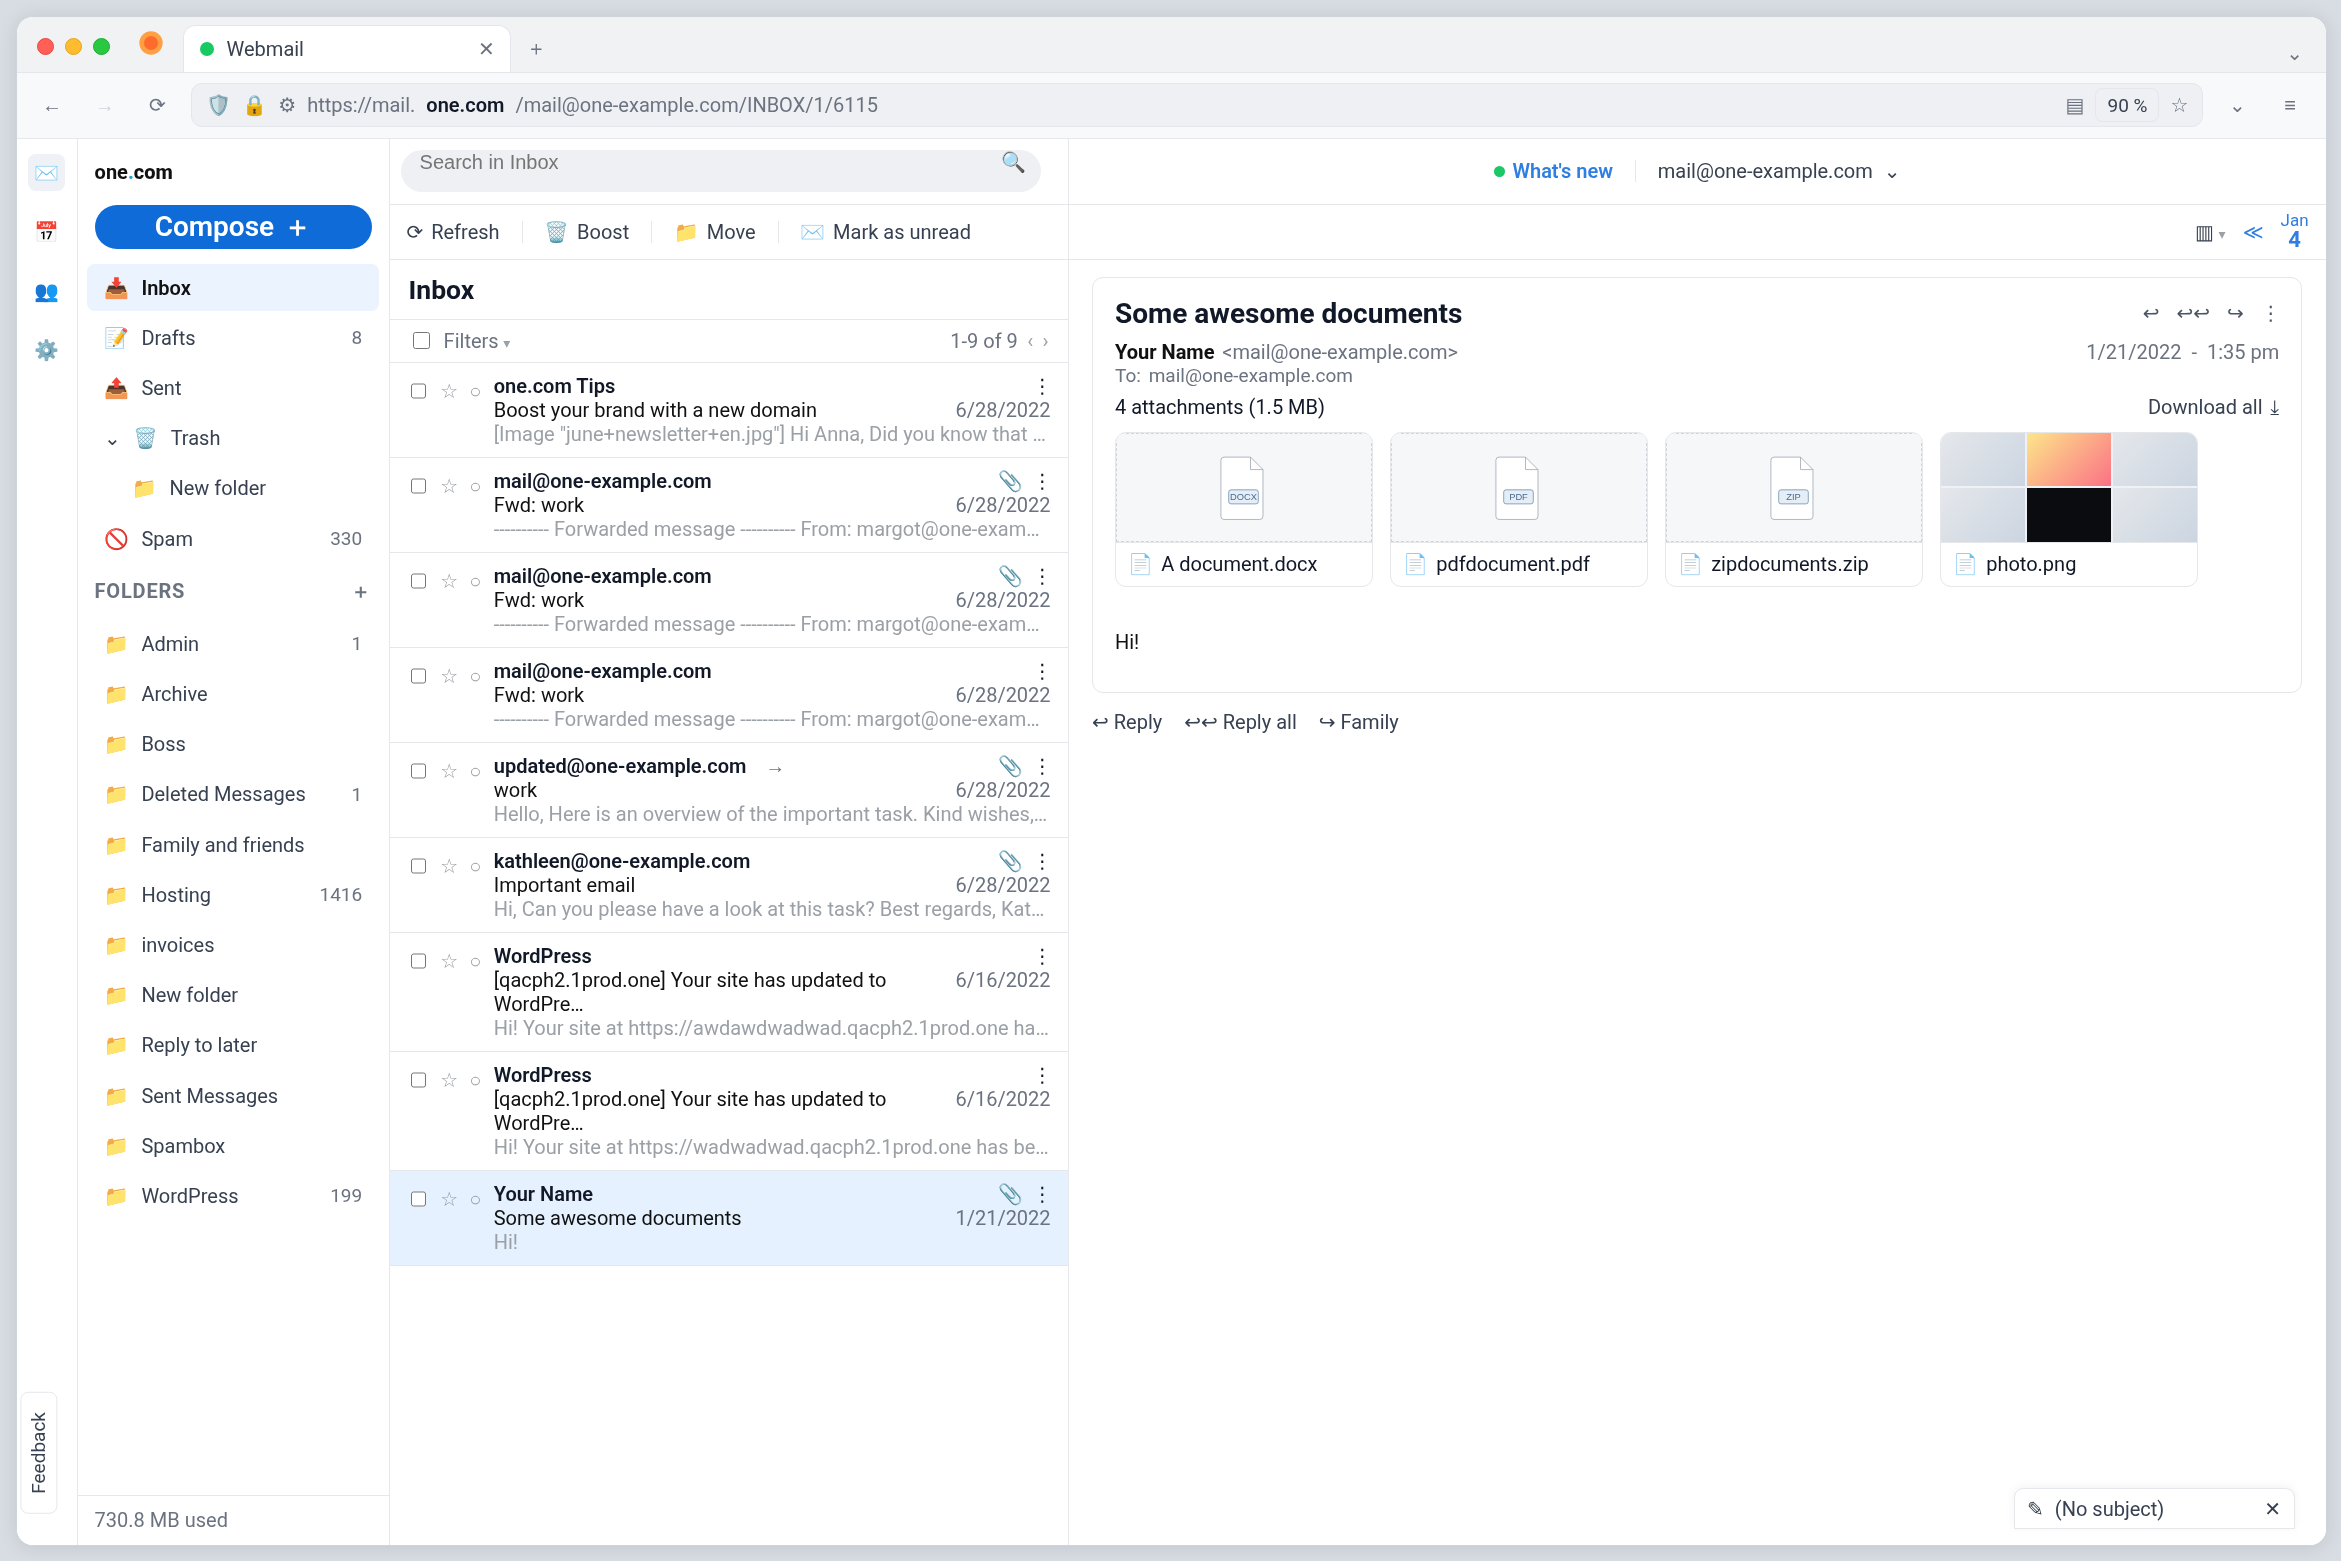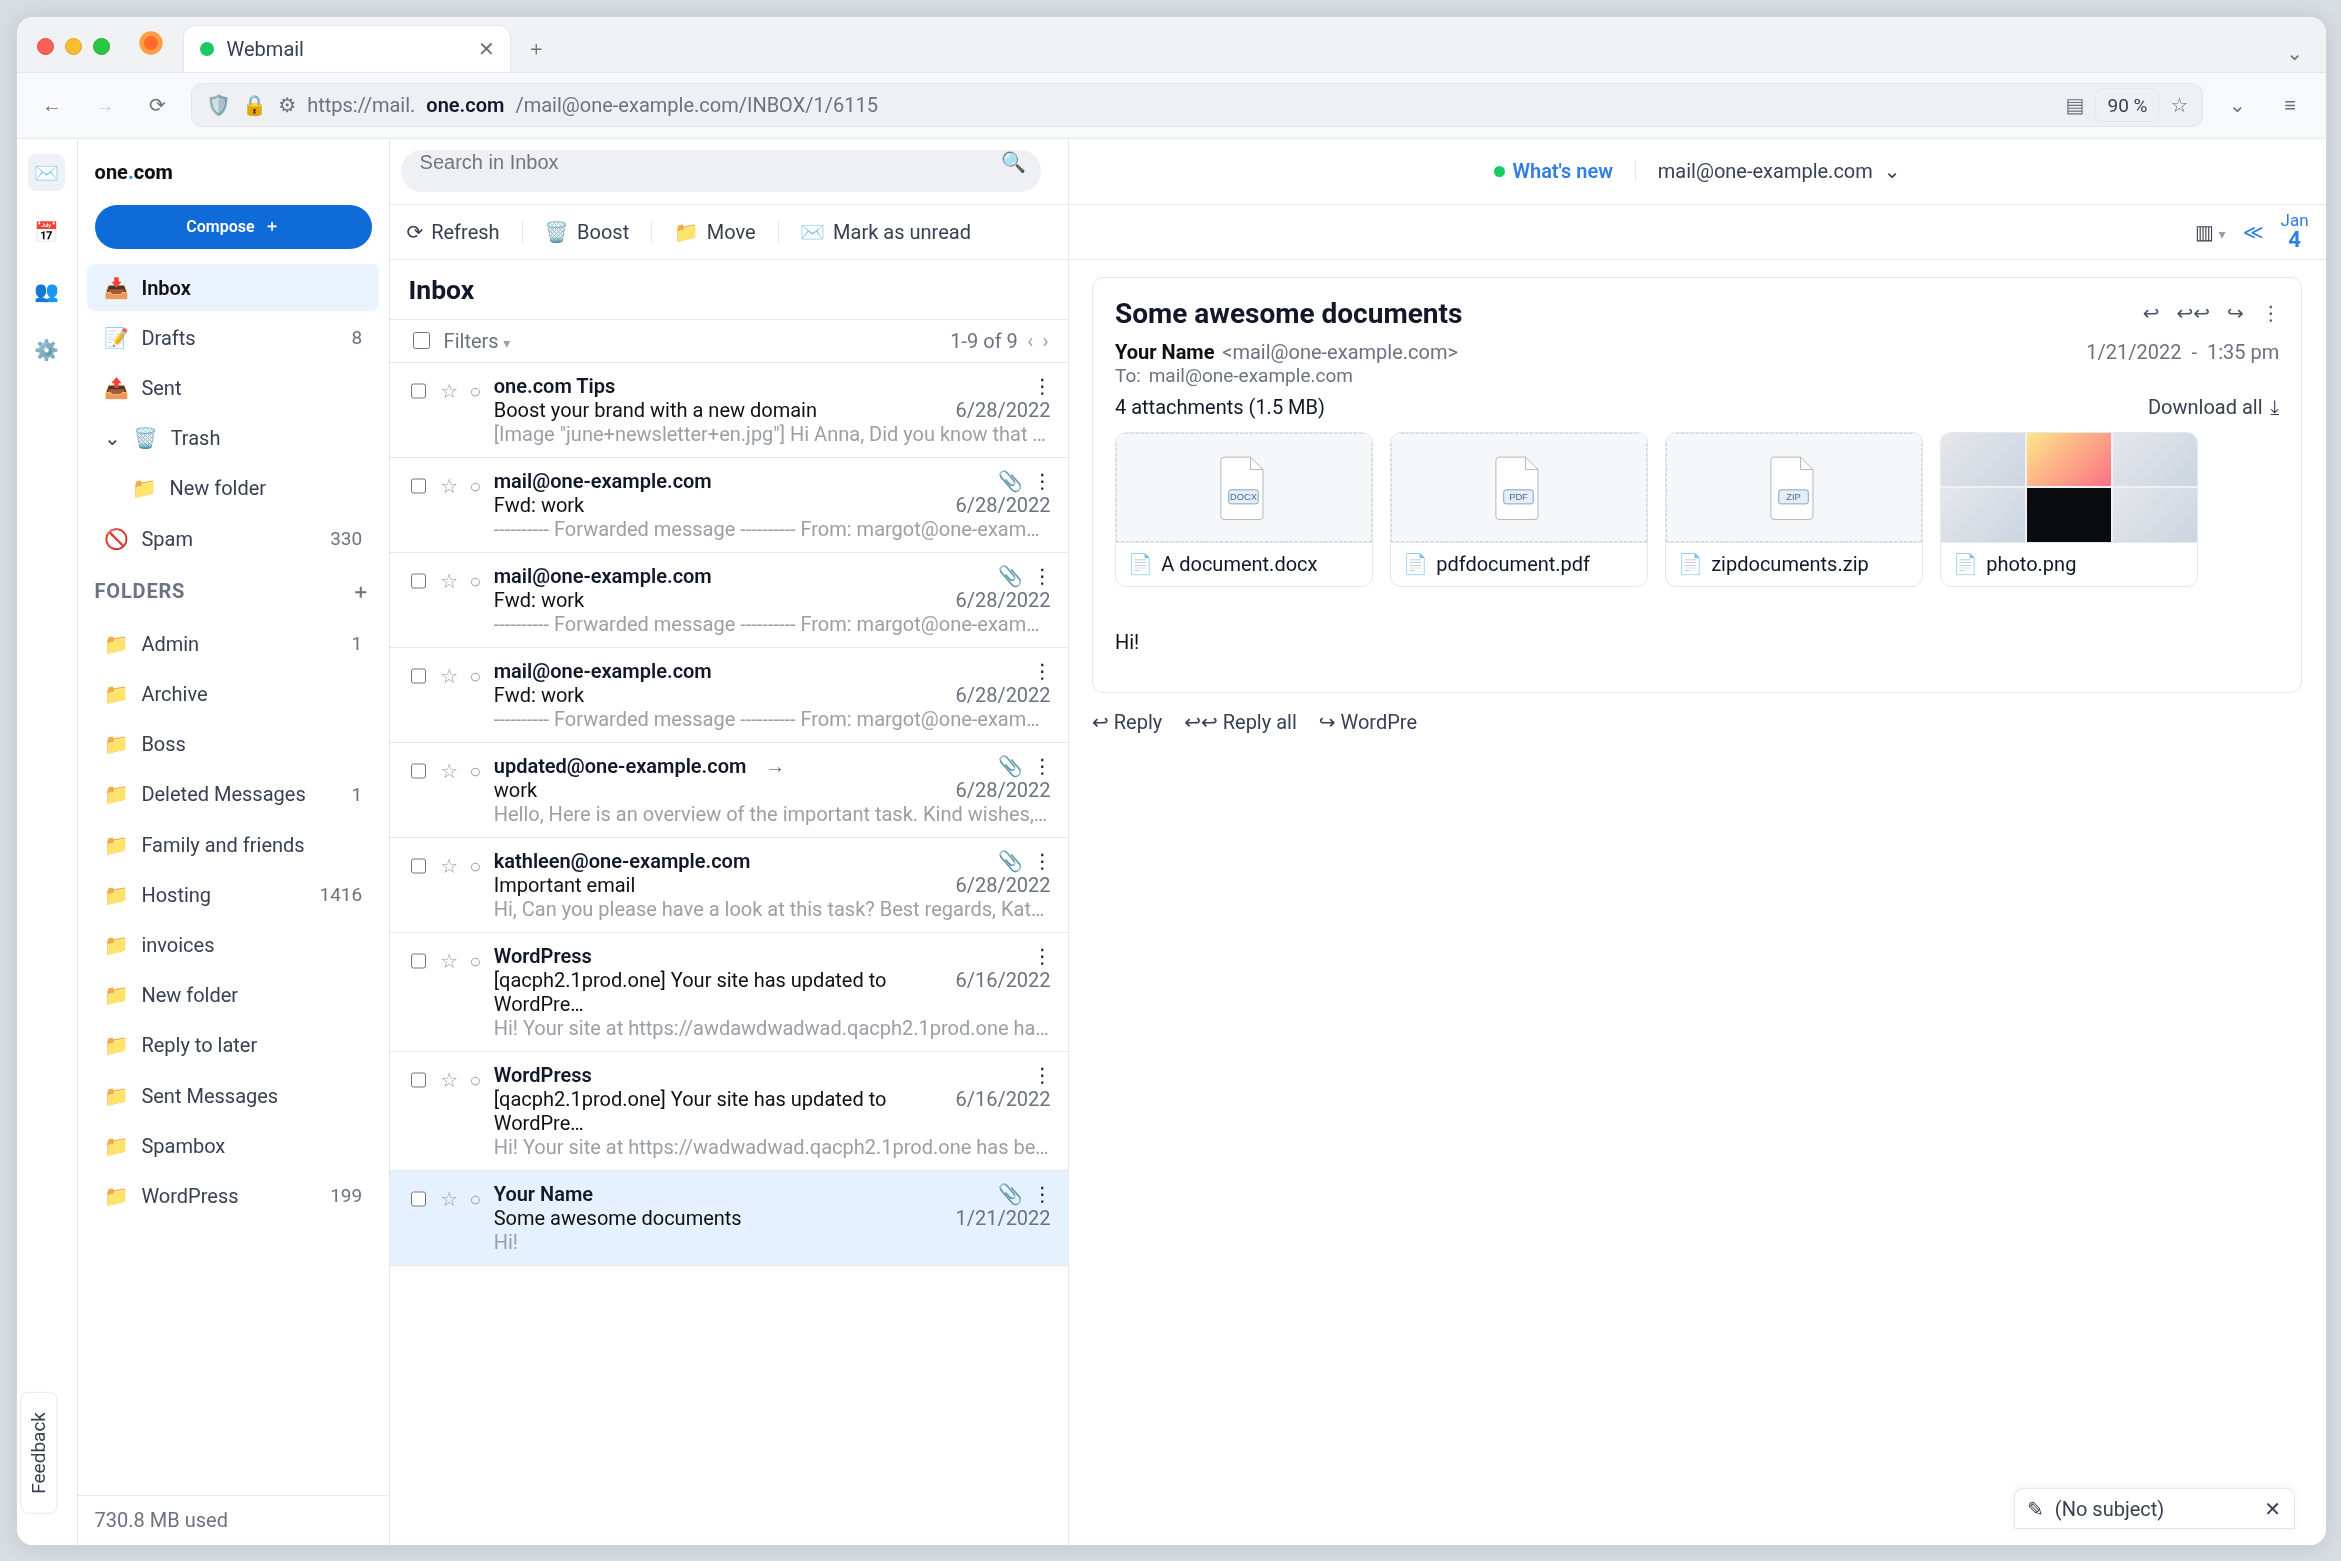--- a/index.html
+++ b/index.html
@@ -84,21 +84,21 @@
     border:0.8px solid var(--border); border-radius:7.8px; padding:19px 6.2px; background:#fff; color:#374151; font-size:19px;
   }
   .side{
     width:312px; background:#fff; border-right:0.8px solid var(--border);
     display:flex; flex-direction:column;
   }
   .brand{height:66px;display:flex;align-items:center;padding:0 17px;font-weight:700;color:#111;}
   .brand .o{color:#111;} .brand .c{color:#111;font-weight:800;} .brand .dot2{color:#2aa0c8;font-weight:800}
   .compose{
     margin:0 17px 14px; height:44px; border-radius:22px; background:var(--accent);
-    color:#fff; display:flex; align-items:center; justify-content:center; gap:9.4px; font-weight:600; font-size:16px;
+    color:#fff; display:flex; align-items:center; justify-content:center; gap:9.4px; font-weight:600; font-size:28px;
   }
   .navlist{display:flex;flex-direction:column;}
   .navitem{
     height:47px;display:flex;align-items:center;gap:12.5px;padding:0 17px;color:#374151;border-radius:7.8px;margin:1.6px 9.4px;
   }
   .navitem .cnt{margin-left:auto;color:#6b7280;font-size:19px;}
   .navitem.active{background:#eaf3fe;color:#111;font-weight:600}
   .folders-h{display:flex;align-items:center;justify-content:space-between;padding:14px 17px;color:#6b7280;font-weight:700;letter-spacing:.04em}
   .storage{margin-top:auto;padding:12.5px 17px;color:#6b7280;border-top:0.8px solid var(--border);}
   .middle{
@@ -702,21 +702,21 @@
       <span>📄</span>
       <span>photo.png</span>
     </div>
             </div>
           </div>
   <div class="rbody">Hi!</div>
         </div>
         <div class="rreply">
   <div class="act"><span>↩</span>&nbsp;<span>Reply</span></div>
   <div class="act"><span>↩↩</span>&nbsp;<span>Reply all</span></div>
-  <div class="act"><span>↪</span>&nbsp;<span>WordPre</span></div>
+  <div class="act"><span>↪</span>&nbsp;<span>Family</span></div>
         </div>
       </div>
   </div>
 
   <div class="feedback">
     <span>Feedback</span>
   </div>
 
   <div class="compose-min">
     <span>✎</span>

